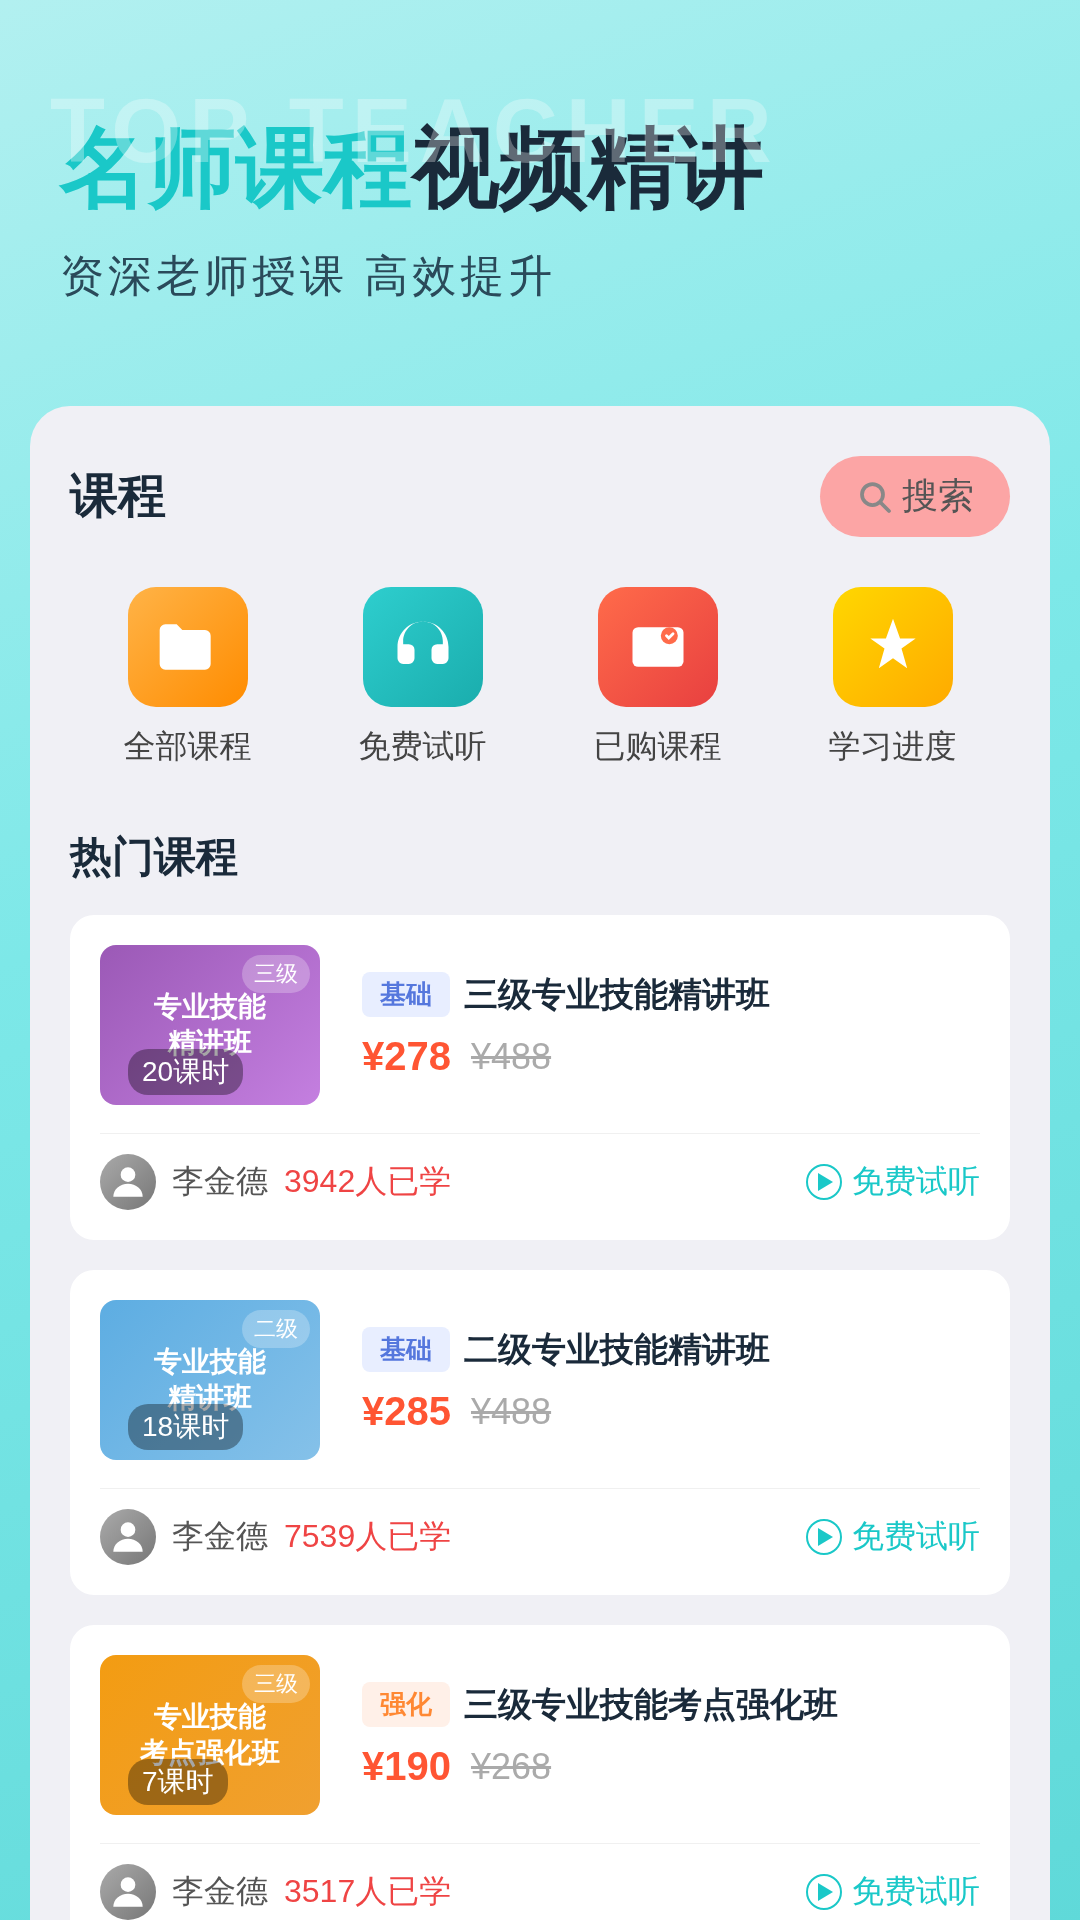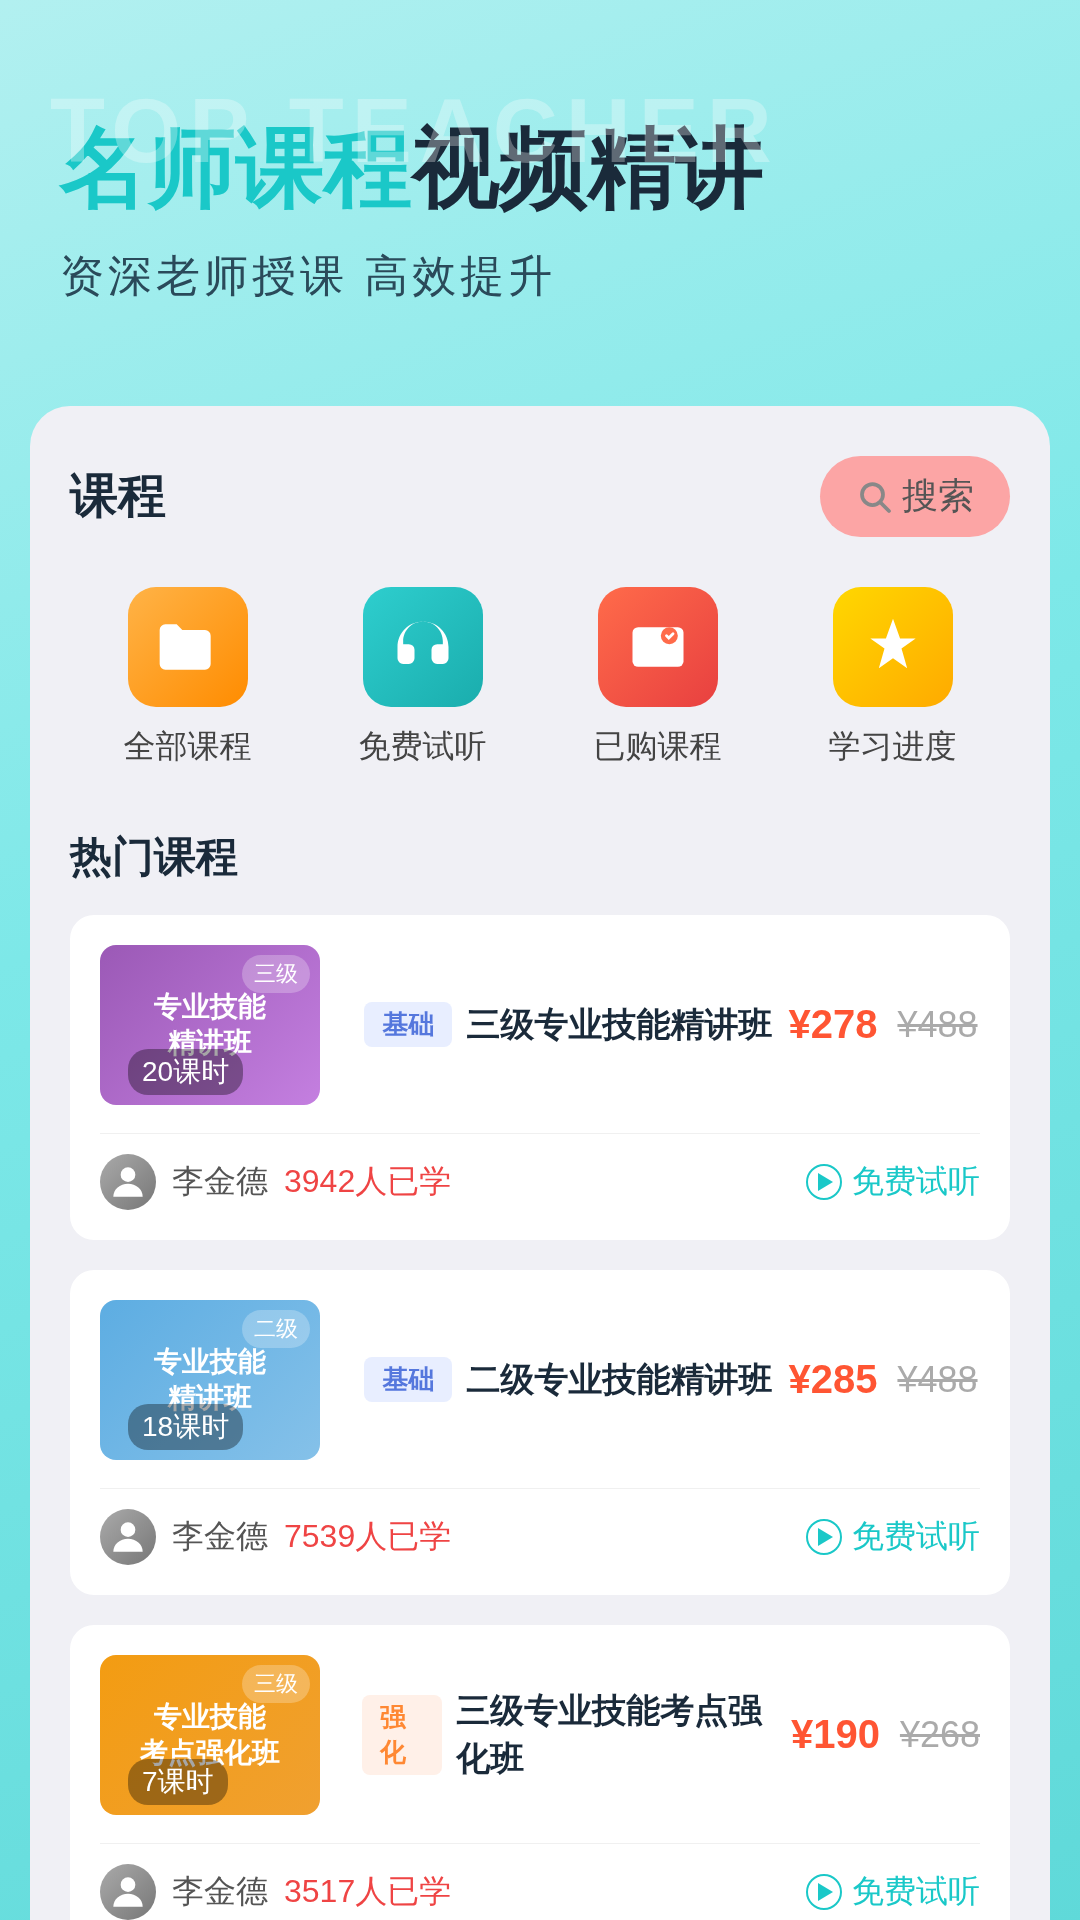--- a/index.html
+++ b/index.html
@@ -246,20 +246,21 @@
       font-weight: 900;
       font-size: 28px;
       text-align: center;
       line-height: 1.3;
       width: 90%;
     }
 
     .course-info {
       flex: 1;
       display: flex;
+      flex-direction: column;
       justify-content: center;
       gap: 16px;
     }
 
     .course-tags-row {
       display: flex;
       align-items: center;
       gap: 14px;
     }
 

